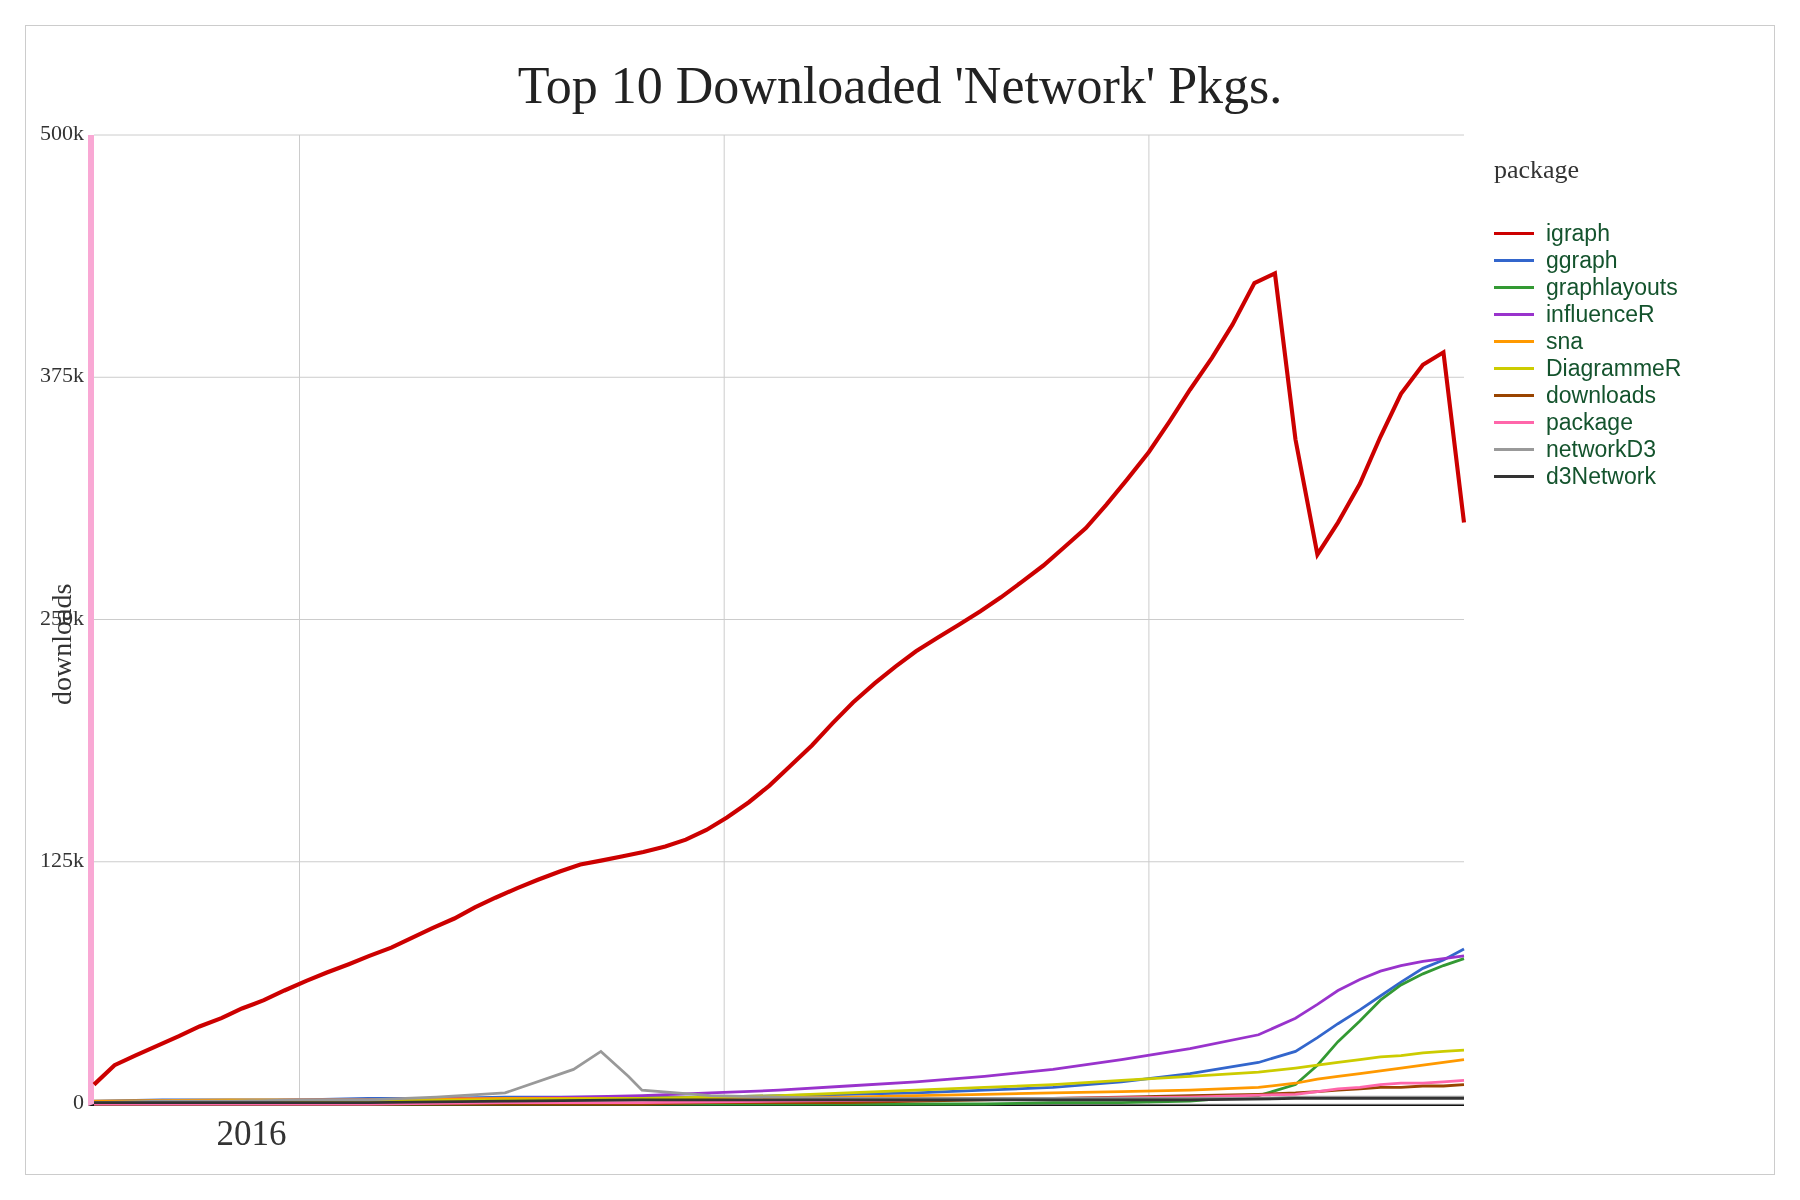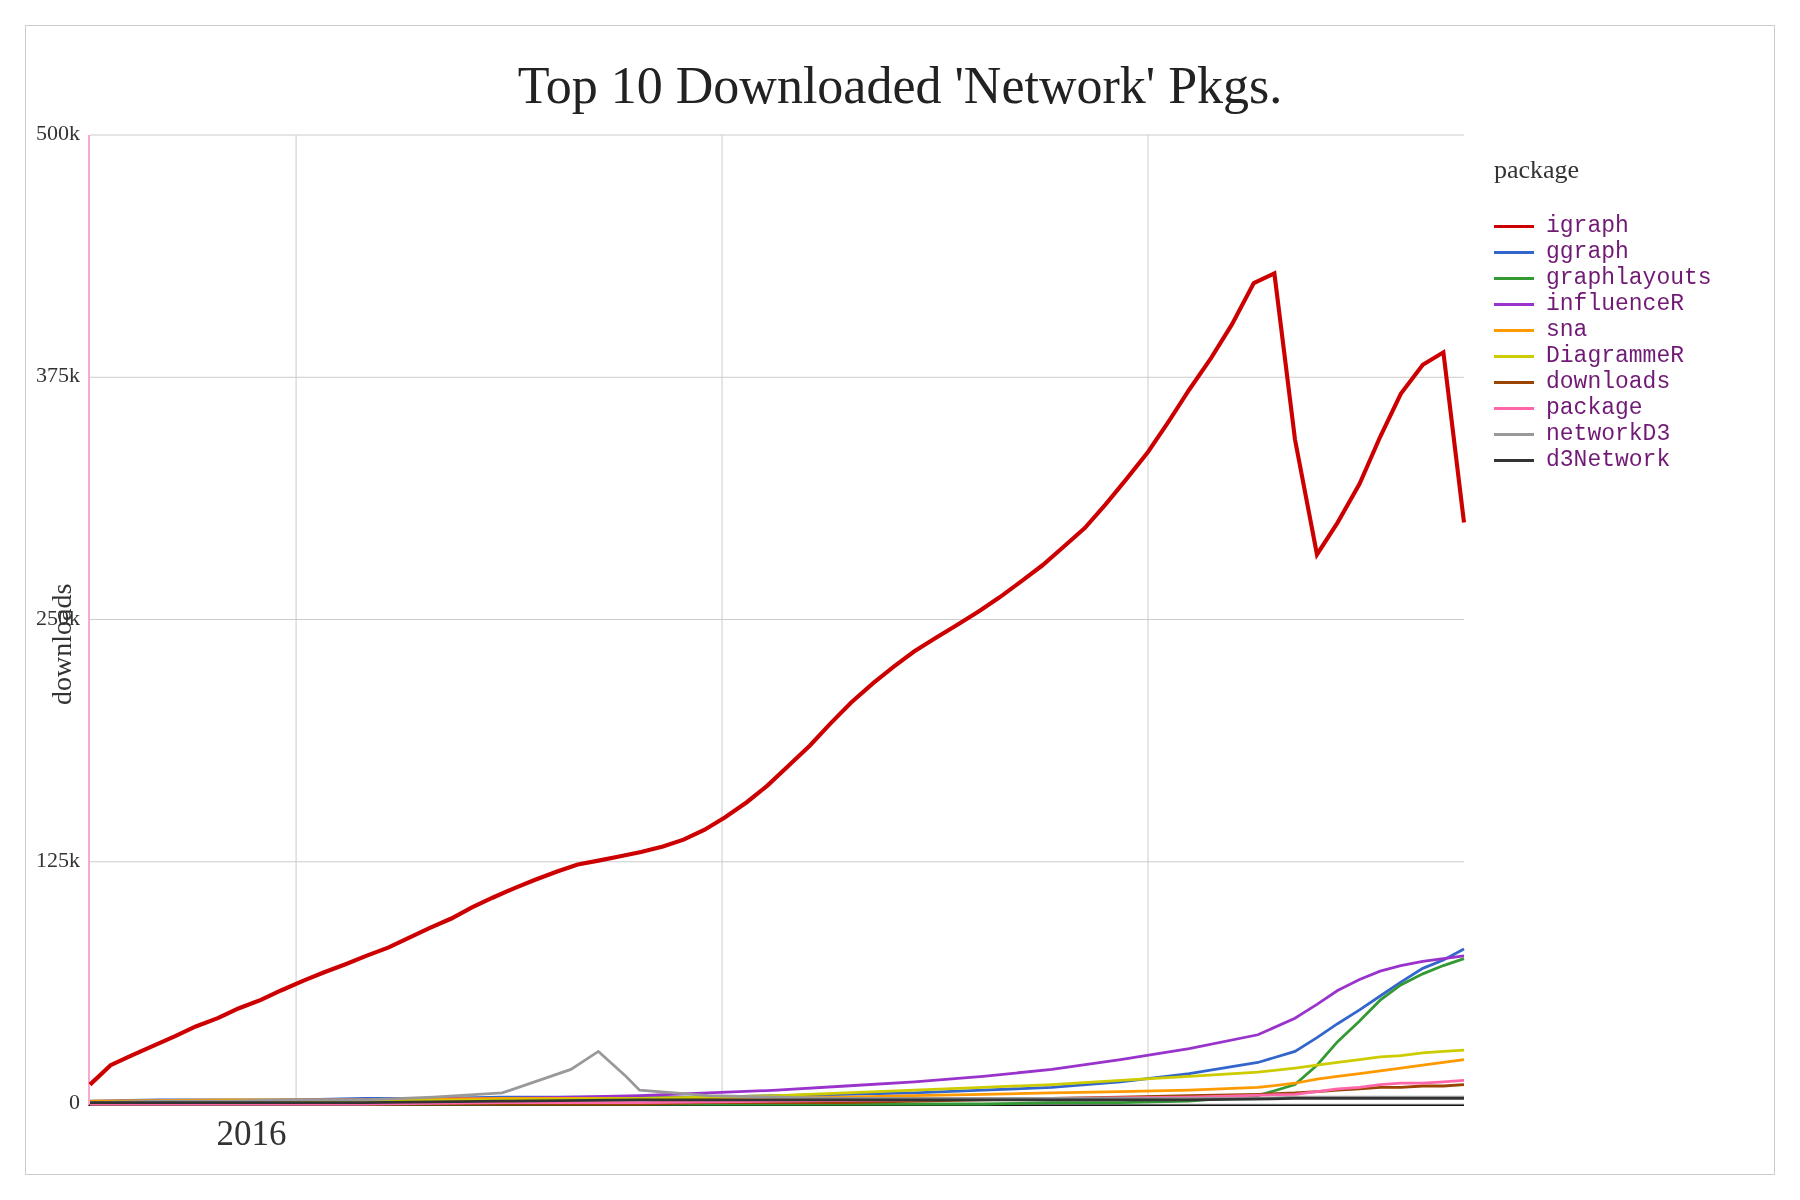--- a/index.html
+++ b/index.html
@@ -47,63 +47,63 @@
       font-family: 'Georgia', serif;
     }
     .plot-area-wrapper {
       display: flex;
       flex-direction: column;
       flex: 1;
     }
     .plot-area {
       position: relative;
       flex: 1;
-      border-left: 2px solid #f9a8d4;
+      border-left: 6px solid #f9a8d4;
       border-bottom: 2px solid #111;
       margin-right: 10px;
     }
     .x-axis-labels {
       display: flex;
       justify-content: space-between;
       padding: 8px 0 0 0;
       margin-right: 10px;
     }
     .x-label {
       font-size: 35px;
       color: #333333;
       text-align: center;
       font-family: 'Georgia', serif;
     }
     .legend {
       width: 280px;
       padding: 20px 20px;
       display: flex;
       flex-direction: column;
-      gap: 16px;
+      gap: 23px;
     }
     .legend-title {
       font-size: 26px;
       color: #333333;
       margin-bottom: 12px;
       font-family: 'Georgia', serif;
     }
     .legend-item {
       display: flex;
       align-items: center;
       gap: 12px;
     }
     .legend-line {
       width: 40px;
       height: 3px;
       flex-shrink: 0;
     }
     .legend-label {
       font-size: 23px;
-      color: #701a75;
-      font-family: Liberation Mono, monospace;
+      color: #14532d;
+      font-family: Liberation Sans, sans-serif;
     }
   </style>
 </head>
 <body>
 
 <div class="chart-container">
   <div class="chart-title">Top 10 Downloaded 'Network' Pkgs.</div>
   <div class="chart-body">
     <div class="y-axis-label">downloads</div>
     <div class="plot-area-wrapper">

